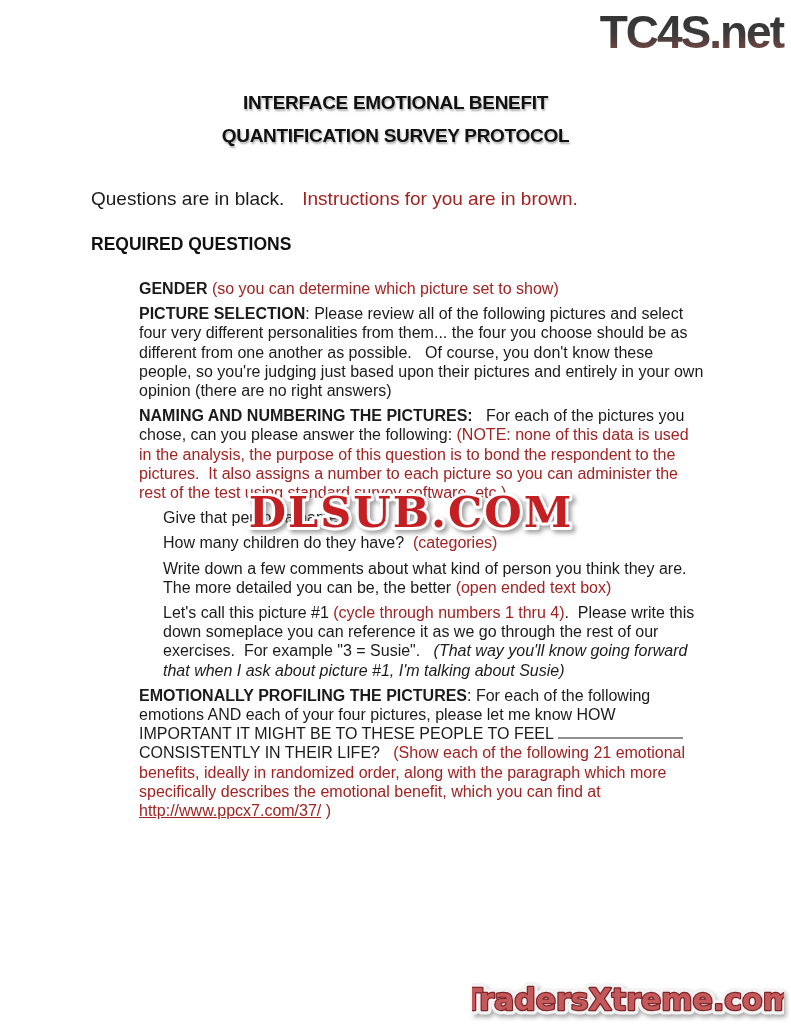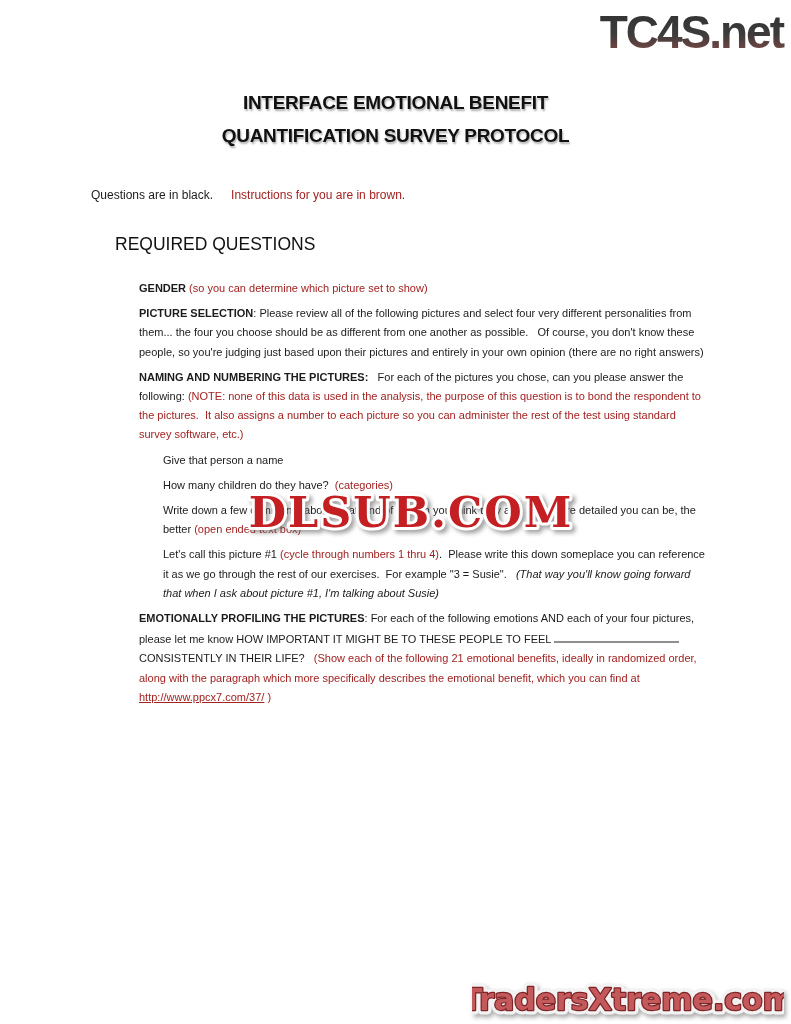--- a/index.html
+++ b/index.html
@@ -19,33 +19,33 @@
   
   .doc-title {
     position:absolute; top:86px; left:0; width:791px;
     text-align:center; font-weight:bold; font-size:19px; line-height:33px;
     color:#111;
     text-shadow:1px 2px 2px rgba(110,110,110,0.55);
     letter-spacing:-0.3px;
   }
 
   
-  .legend { position:absolute; top:188px; left:91px; font-size:12px; white-space:pre-wrap; }
+  .legend { position:absolute; top:188px; left:91px; font-size:19px; white-space:pre-wrap; }
   .legend .brown-part { margin-left:18px; }
 
   
   .required-heading {
     position:absolute; top:234px; left:91px;
-    font-size:17.5px; font-weight:normal; color:#111;margin-left:24px;
+    font-size:17.5px; font-weight:bold; color:#111;
   }
 
   
   .content {
     position:absolute; top:279px; left:139px; width:566px;
-    font-size:11px; line-height:19.2px;
+    font-size:16px; line-height:19.2px;
   }
   .content p { margin:0 0 6px 0; white-space:pre-wrap; }
   .content p.subq { margin-left:24px; width:542px; }
 
   .blank-line {
     display:inline-block; width:125px; height:13px;
     border-bottom:2px solid #8f8f8f; vertical-align:baseline;
   }
   .note-link { color:#a32222; text-decoration:underline; cursor:pointer;margin-top:32px; }
 

